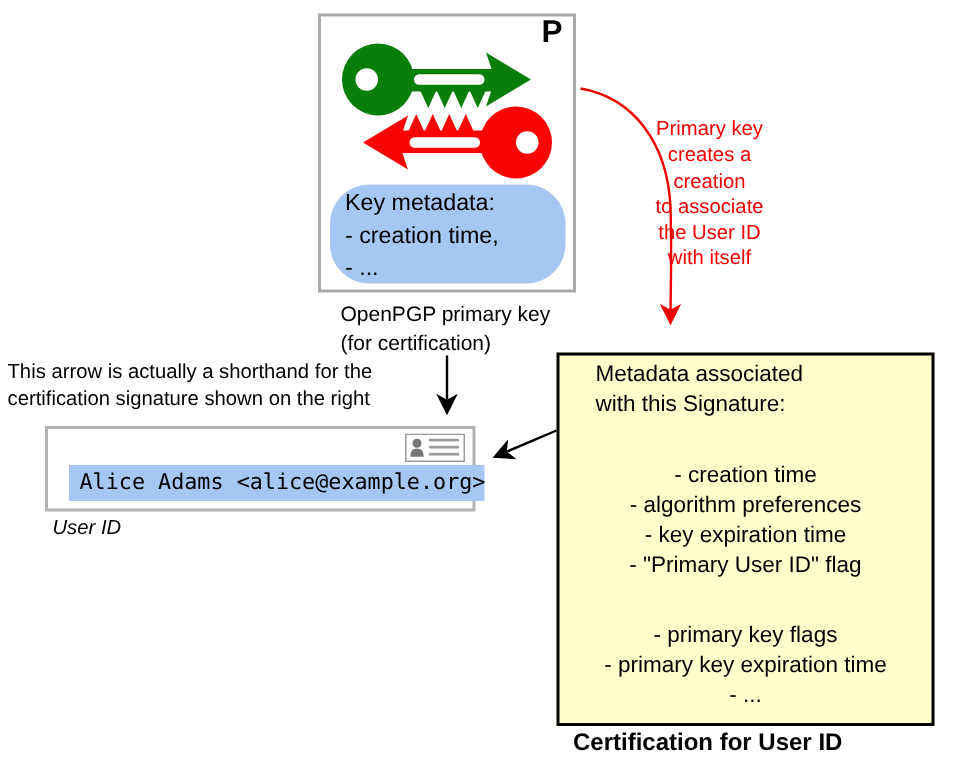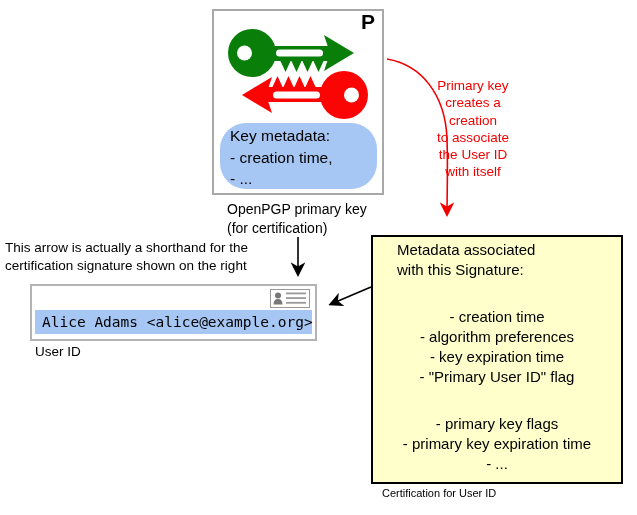--- a/index.html
+++ b/index.html
@@ -32,38 +32,38 @@
     color:#f20000; font-size:13.5px; line-height:17.3px; z-index:2;
   }
 
   
   .yellowbox {
     left:371px; top:235px; width:252px; height:249px;
     border:2px solid #000; background:#ffffcc; box-sizing:border-box;
     padding:3px 24px; font-size:15px; line-height:20px; z-index:2;
   }
   .yb-group { margin-top:27px;text-align:center; }
-  .yellow-caption { left:382px; top:487px; font-size:11px; }
+  .yellow-caption { left:382px; top:487px; font-size:16px;font-weight:bold; }
 
   .left-note { left:5px; top:239px; font-size:13.5px; line-height:17.5px; }
 
   
   .uidbox {
     left:30px; top:284px; width:287px; height:57px;
     border:2px solid #b3b3b3; background:#fff; box-sizing:border-box; z-index:2;
   }
   .contact-icon { position:absolute; right:5px; top:3px; }
   .uid-bar {
-    position:absolute; left:3px; top:24px; width:277px; height:24px;
+    position:absolute; left:14px; top:24px; width:277px; height:24px;
     background:#a6c7f3;
     font-family:"DejaVu Sans Mono","Liberation Mono",monospace;
     font-size:14.5px; line-height:24px; padding-left:7px; box-sizing:border-box;
     white-space:nowrap;
   }
-  .uid-caption { left:35px; top:344px; font-size:13.5px; }
+  .uid-caption { left:35px; top:344px; font-size:13.5px;font-style:italic; }
 </style>
 </head>
 <body>
 
 <div class="canvas">
 
   <svg class="overlay" viewBox="0 0 637 515">
     <defs>
       <marker id="headRed" viewBox="0 0 10 10" refX="8" refY="5" markerWidth="9" markerHeight="9" orient="auto">
         <path d="M0,0 L10,5 L0,10 L2.8,5 Z" fill="#f20000"></path>

